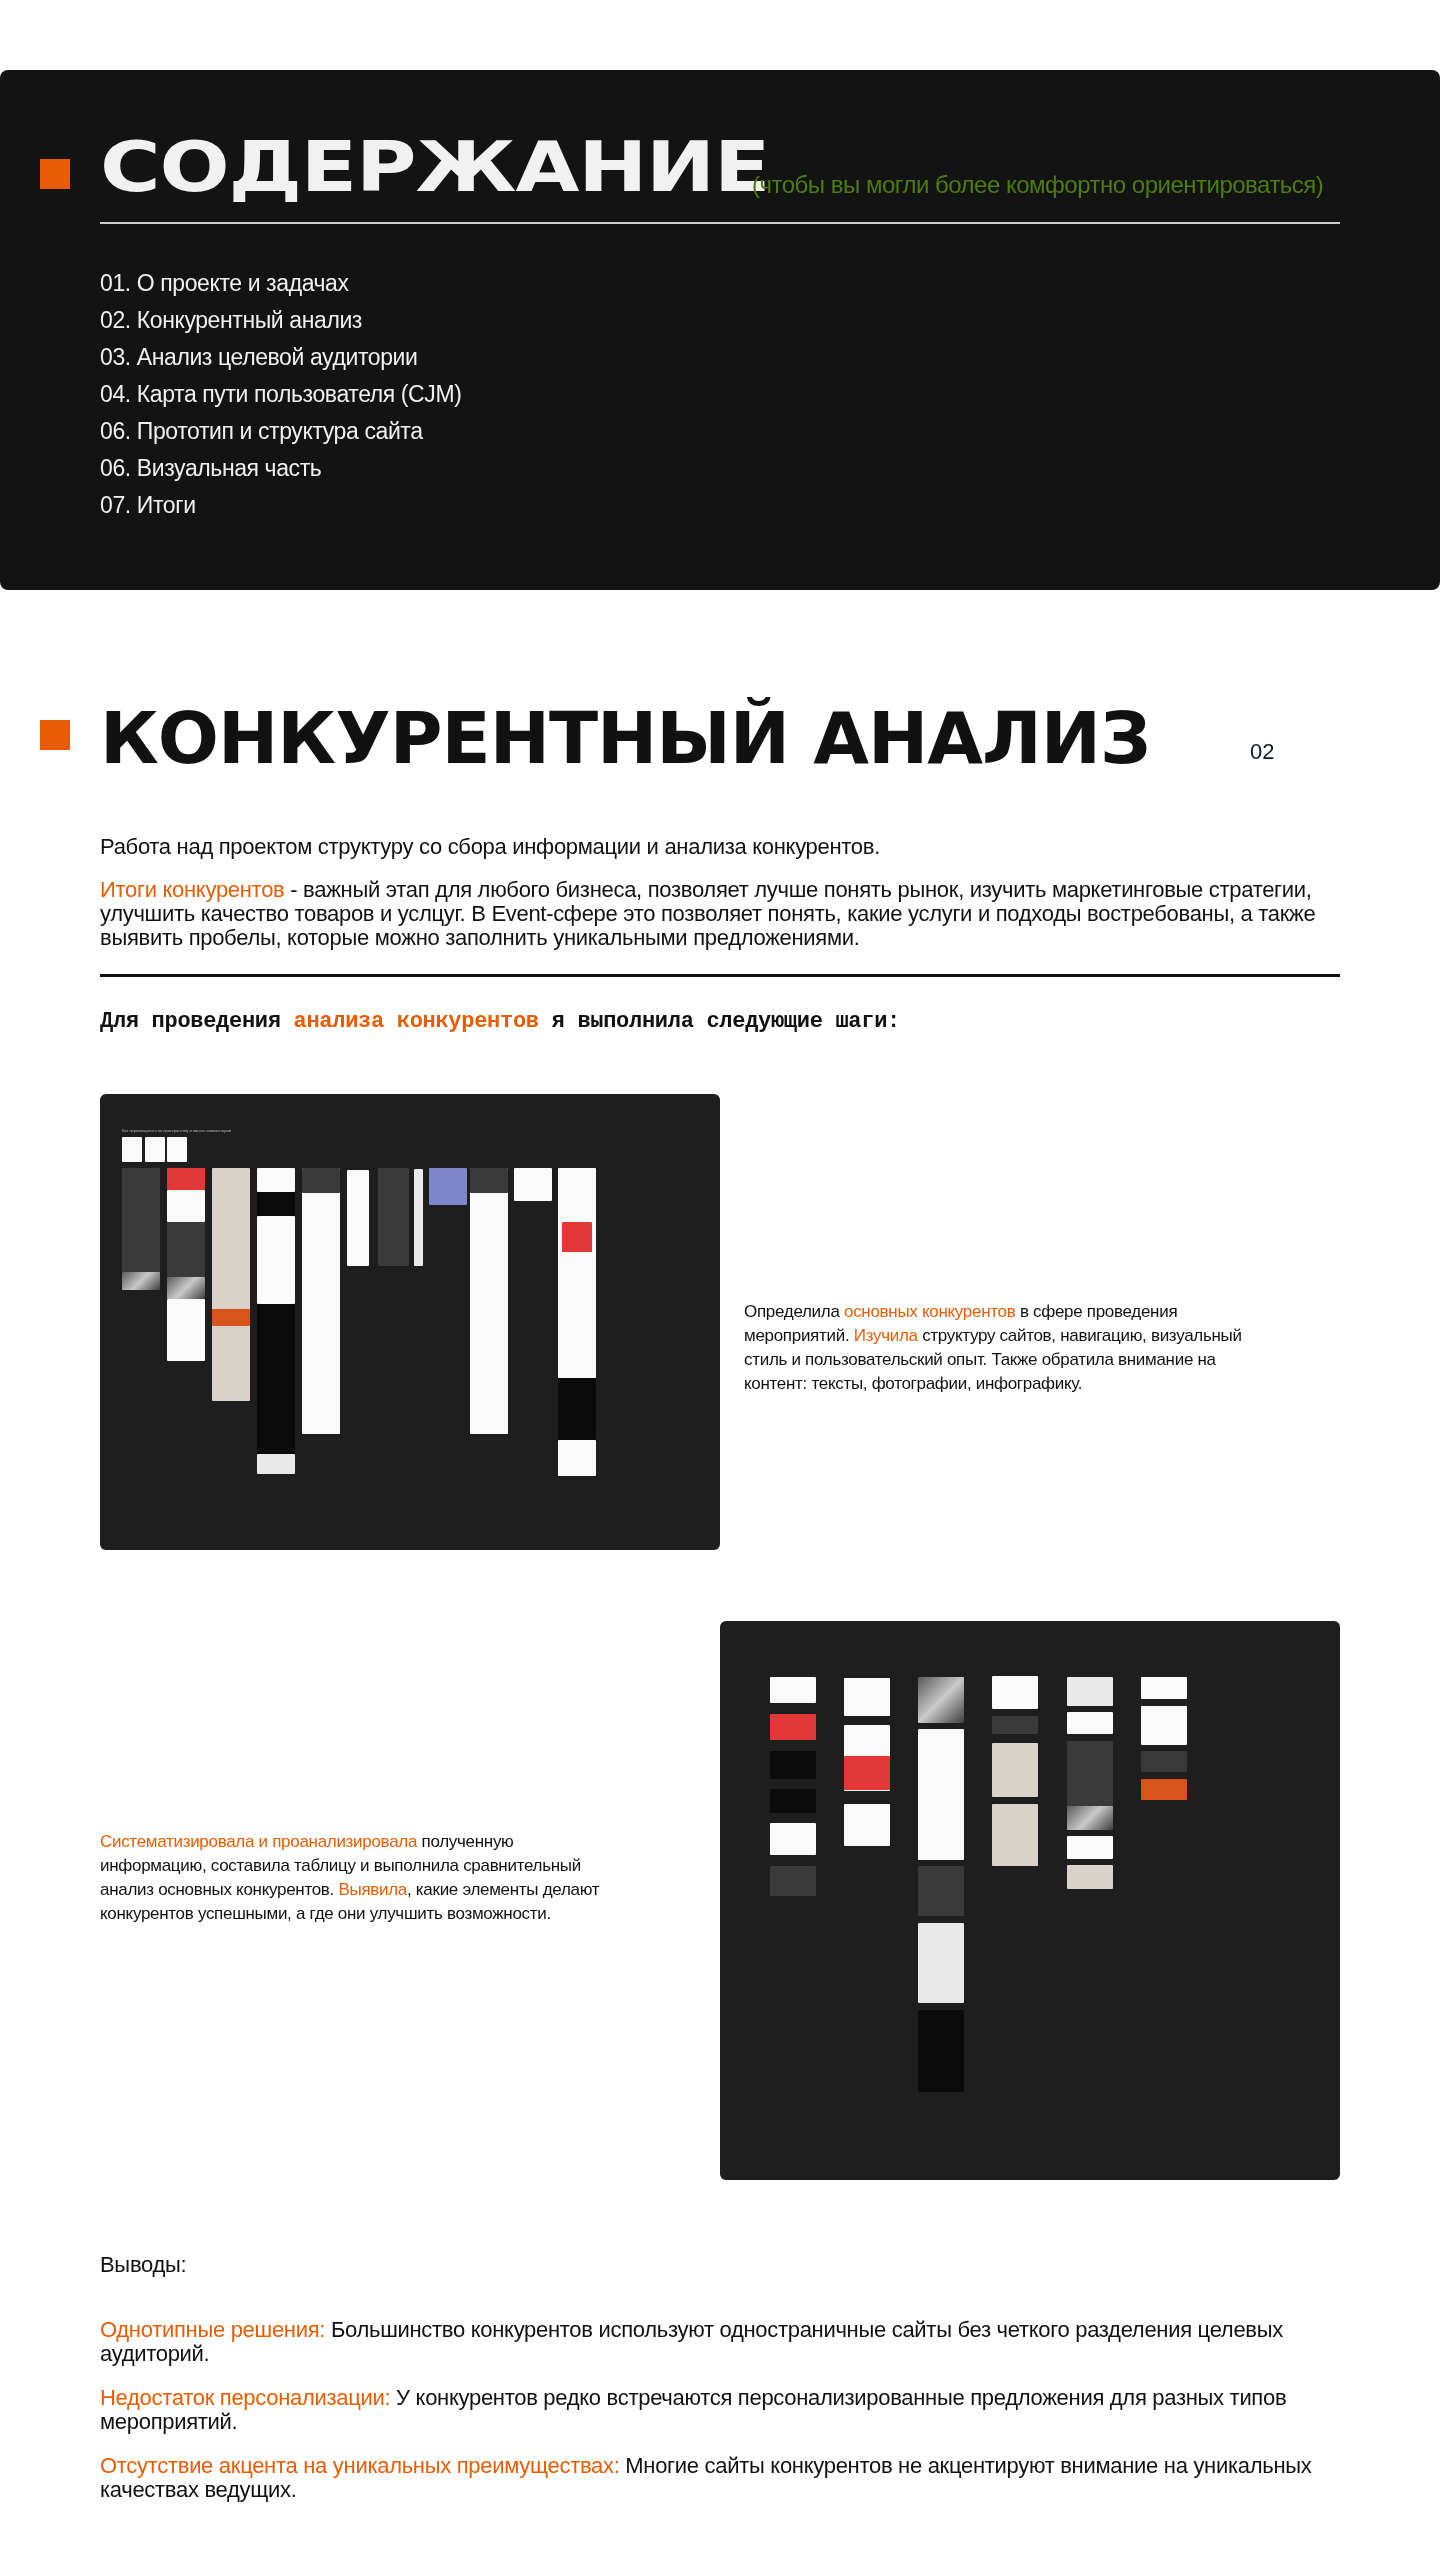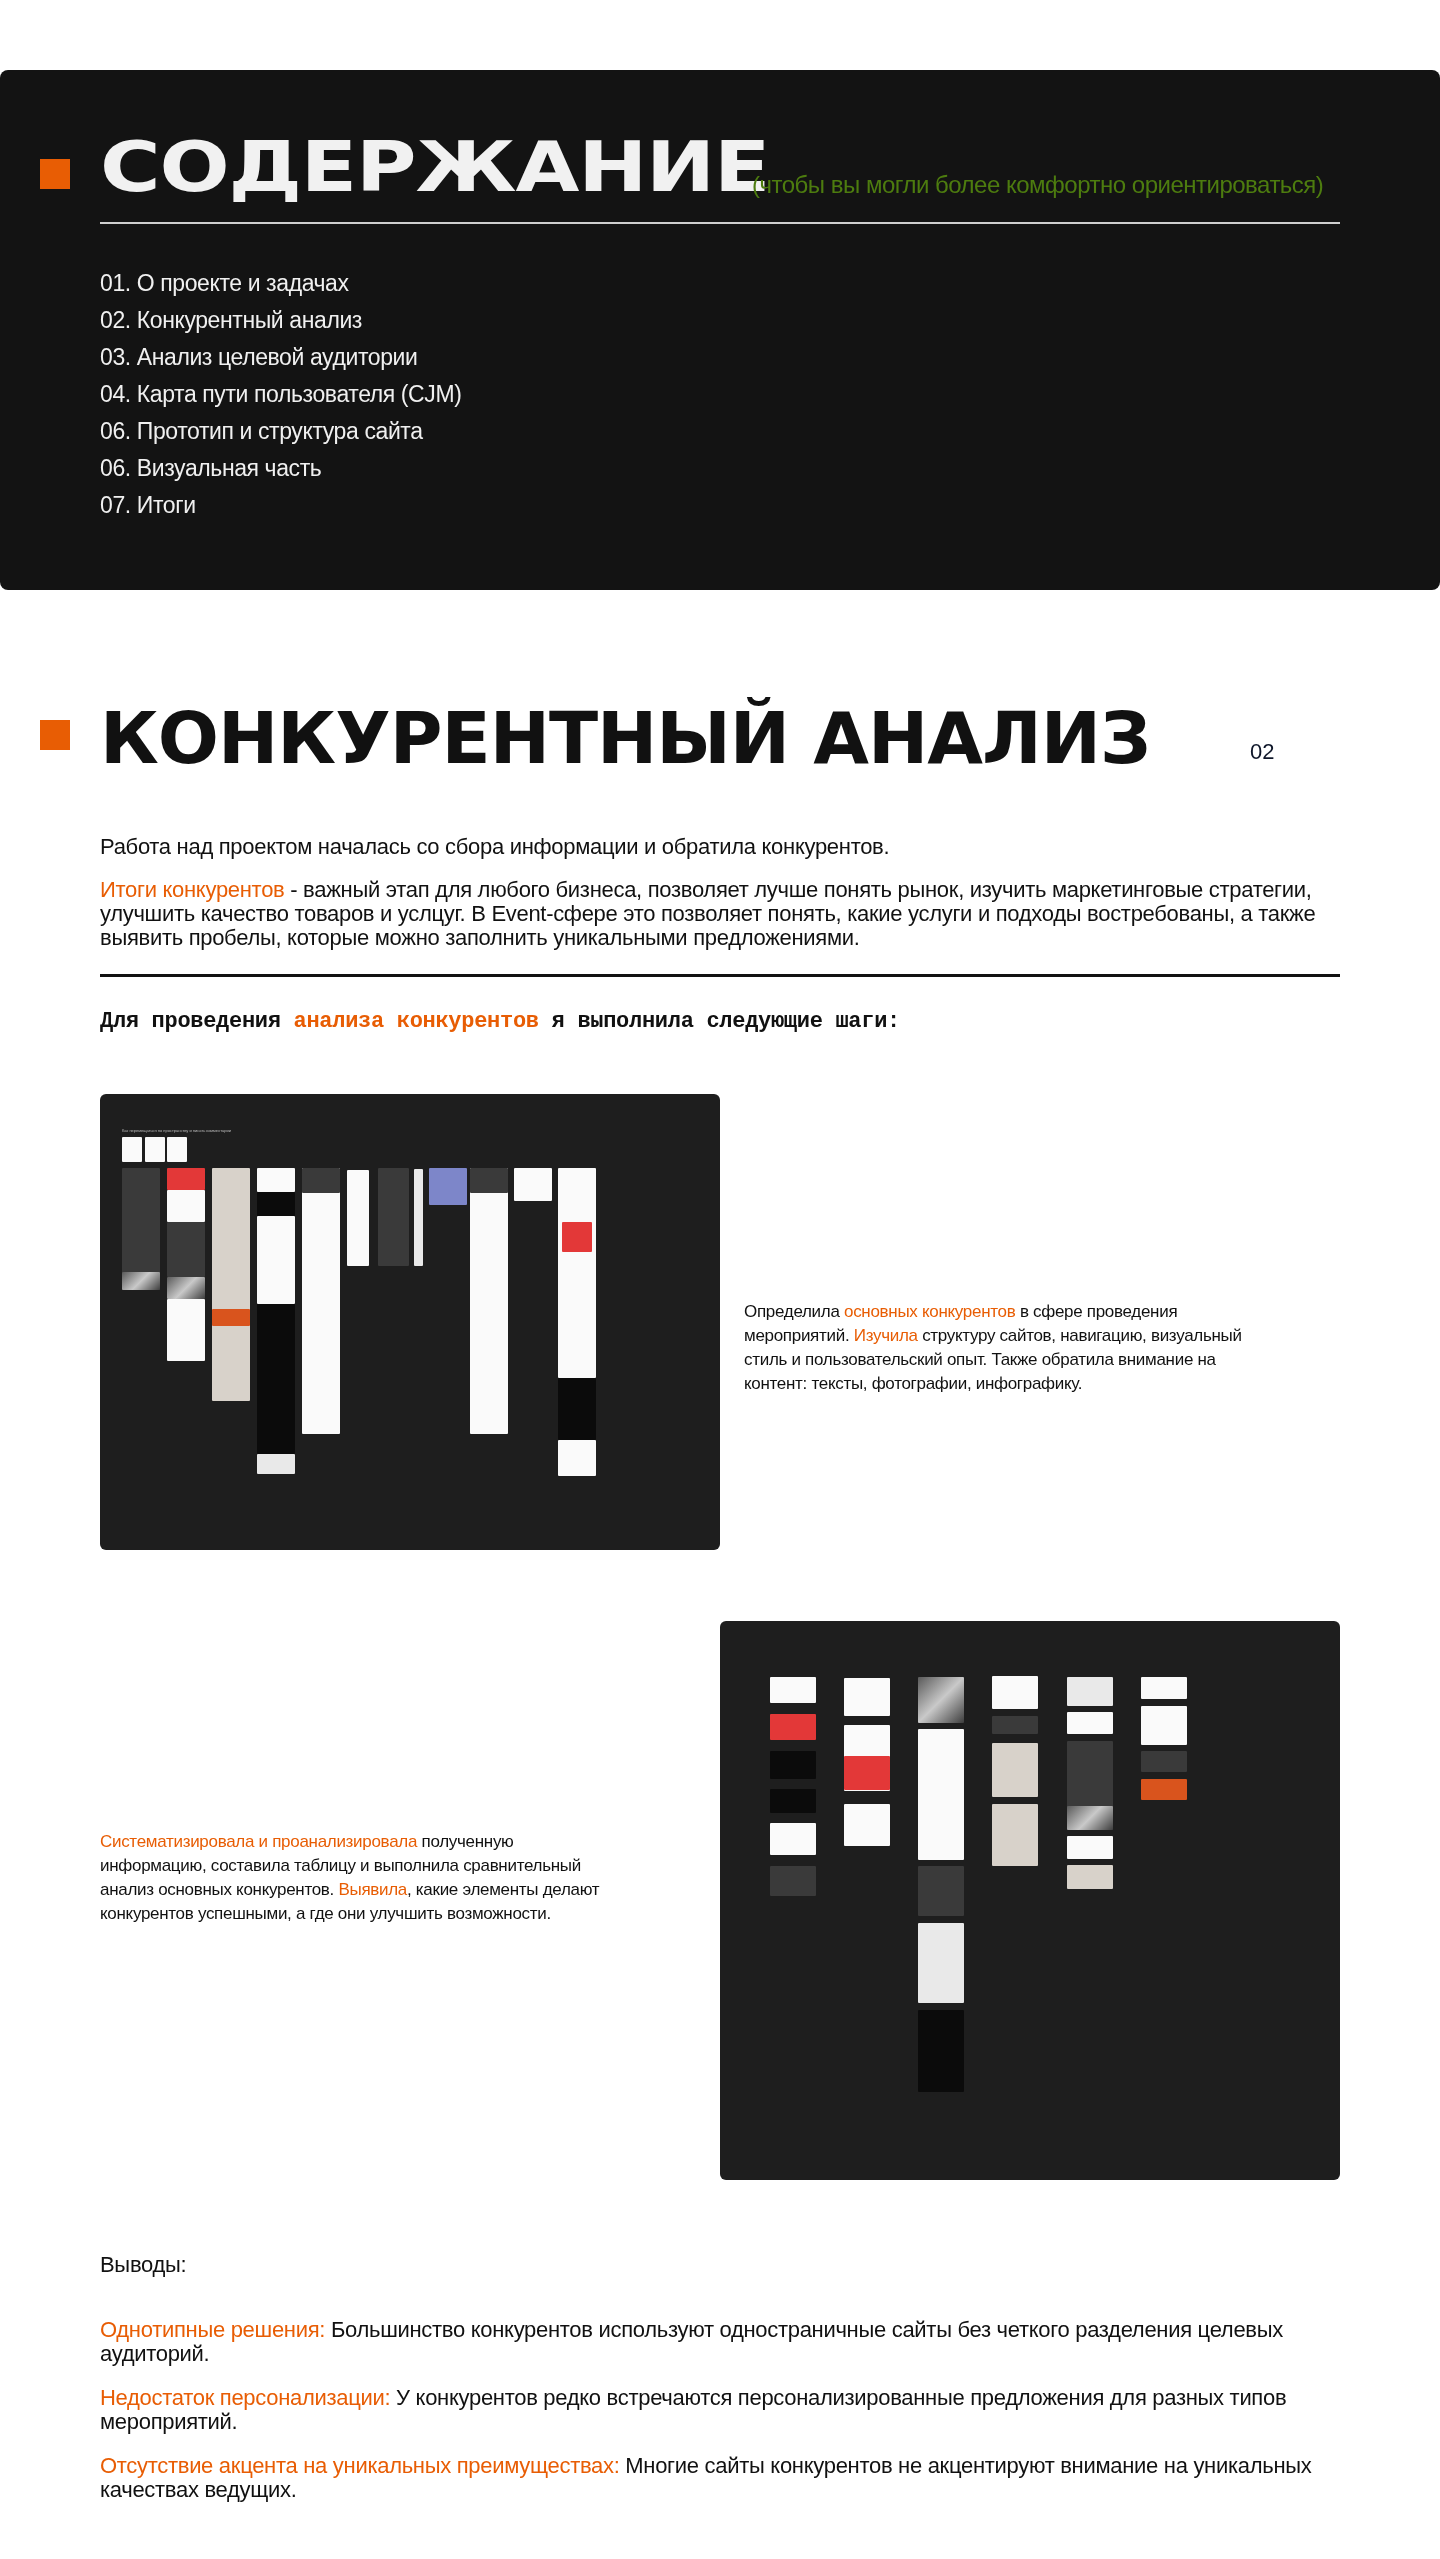--- a/index.html
+++ b/index.html
@@ -62,21 +62,21 @@
   <li>06. Визуальная часть</li>
   <li>07. Итоги</li>
 </ul>
 
 <div class="marker" style="left:40px;top:720px;"></div>
 <div class="sec-title">
   <span class="h-big">КОНКУРЕНТНЫЙ АНАЛИЗ</span>
 </div>
 <span class="sec-num">02</span>
 
-<p class="p" style="top:835px;">Работа над проектом началась со сбора информации и обратила конкурентов.</p>
+<p class="p" style="top:835px;">Работа над проектом структуру со сбора информации и анализа конкурентов.</p>
 <p class="p" style="top:878px;width:1260px;"><span class="accent">Итоги конкурентов</span><span> - важный этап для любого бизнеса, позволяет лучше понять рынок, изучить маркетинговые стратегии, улучшить качество товаров и услцуг. В Event-сфере это позволяет понять, какие услуги и подходы востребованы, а также выявить пробелы, которые можно заполнить уникальными предложениями.</span></p>
 
 <div class="rule-dark"></div>
 
 <p class="p steps-lead" style="top:1010px;font-family:Liberation Mono, monospace;"><span>Для проведения </span><span class="accent">анализа конкурентов</span><span> я выполнила следующие шаги:</span></p>
 
 <div class="board board-1">
   <span class="tiny" style="left:22px;top:34px;">Как перемещаться по пространству и писать комментарии</span>
   <div class="frame f-white" style="left:22px;top:43px;width:20px;height:25px;"></div>
   <div class="frame f-white" style="left:45px;top:43px;width:20px;height:25px;"></div>

